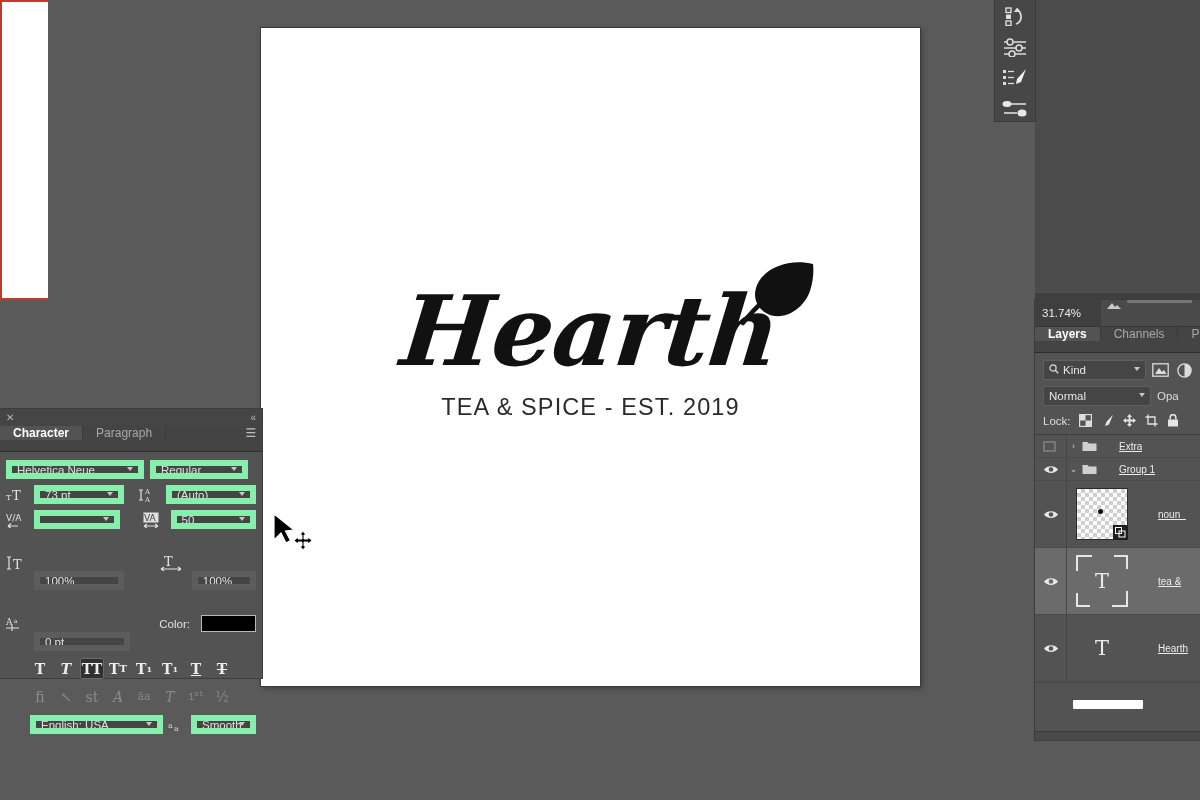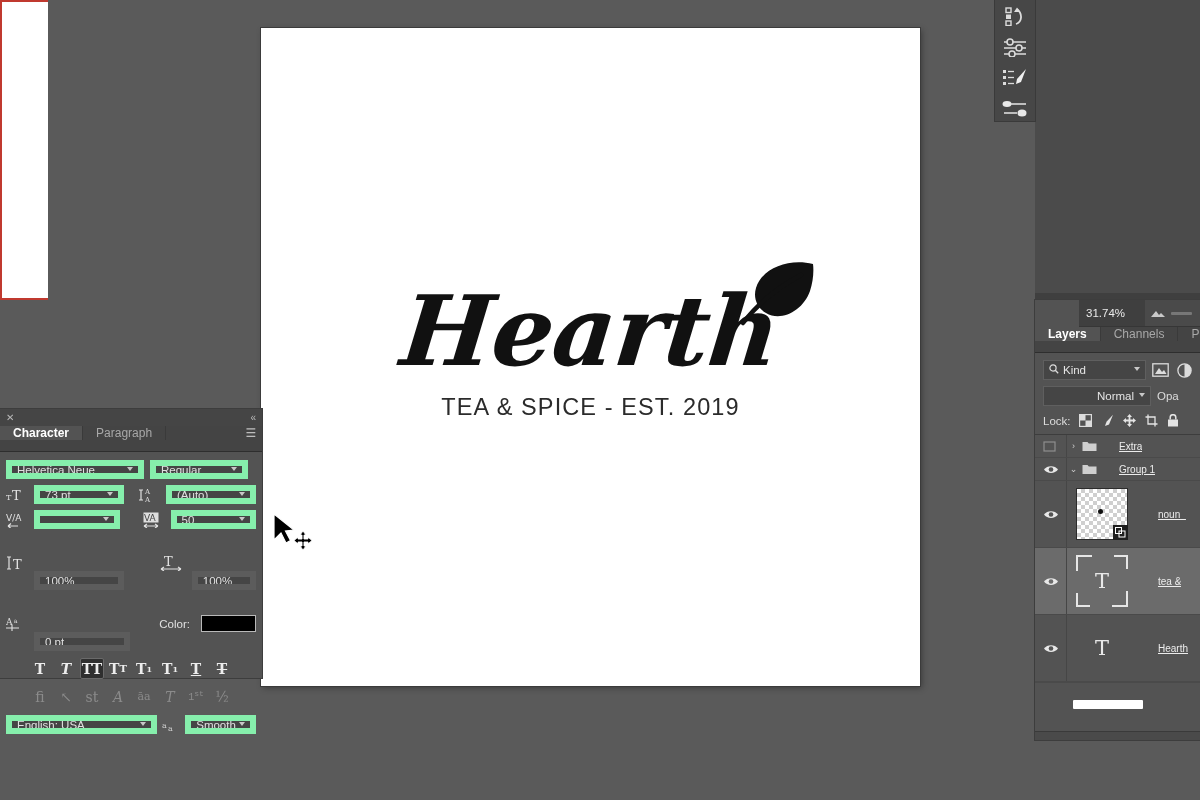--- a/index.html
+++ b/index.html
@@ -161,34 +161,33 @@
     font-weight: bold;
     border: 1px solid transparent;
     border-radius: 2px;
   }
   .style-btn.on { background: #2f2f2f; border-color: #6a6a6a; }
   .style-btn.dim { color: #8b8b8b; font-weight: normal; }
   .style-btn sup, .style-btn sub { font-size: 8px; }
   .style-btn .und { text-decoration: underline; }
   .style-btn .strk { text-decoration: line-through; }
 
-  .bottom-row { display: flex; align-items: center; gap: 5px; margin-top: 8px; }
+  .bottom-row { display: flex; align-items: center; gap: 5px; margin-top: 8px; margin-left: 24px; }
 
   
   #right-dock {
     left: 1035px; top: 300px;
     width: 165px; height: 440px;
     background: #535353;
     box-shadow: 0 0 0 1px #3d3d3d;
   }
   .status-strip {
-    height: 27px; display: flex; align-items: center;
+    height: 27px; display: flex; align-items: flex-start;
     background: #4a4a4a;
     border-bottom: 1px solid #363636;
-    margin-left: 44px;
   }
   .zoom-box {
     width: 66px; height: 100%;
     display: flex; align-items: center;
     padding-left: 7px;
     font-size: 11.5px; color: #eaeaea;
     background: #3f3f3f;
   }
   .status-icon { width: 26px; display: flex; align-items: center; justify-content: center; }
   .status-bar-line { flex: 1; height: 3px; background: #777777; margin-right: 8px; border-radius: 1px; }
@@ -198,21 +197,21 @@
     flex: 1; height: 20px; background: #454545; border: 1px solid #5f5f5f;
     display: flex; align-items: center; gap: 4px; padding: 0 16px 0 5px;
     position: relative; font-size: 11.5px; color: #e4e4e4;
   }
   .mini-icon { width: 19px; height: 19px; display: flex; align-items: center; justify-content: center; }
 
   .blend-row { display: flex; align-items: center; gap: 6px; padding: 2px 6px 4px 8px; }
   .blend-field {
     width: 108px; height: 20px; background: #454545; border: 1px solid #5f5f5f;
     display: flex; align-items: center; padding: 0 16px 0 5px;
-    position: relative; font-size: 11.5px; color: #e4e4e4; justify-content: flex-end;
+    position: relative; font-size: 11.5px; color: #e4e4e4;
   }
   .opacity-label { font-size: 11.5px; color: #dcdcdc; white-space: nowrap; }
 
   .lock-row {
     display: flex; align-items: center; gap: 7px;
     padding: 3px 6px 6px 8px;
     font-size: 11.5px; color: #dcdcdc;
   }
   .lock-icon { width: 15px; height: 15px; display: flex; align-items: center; justify-content: center; }
 

